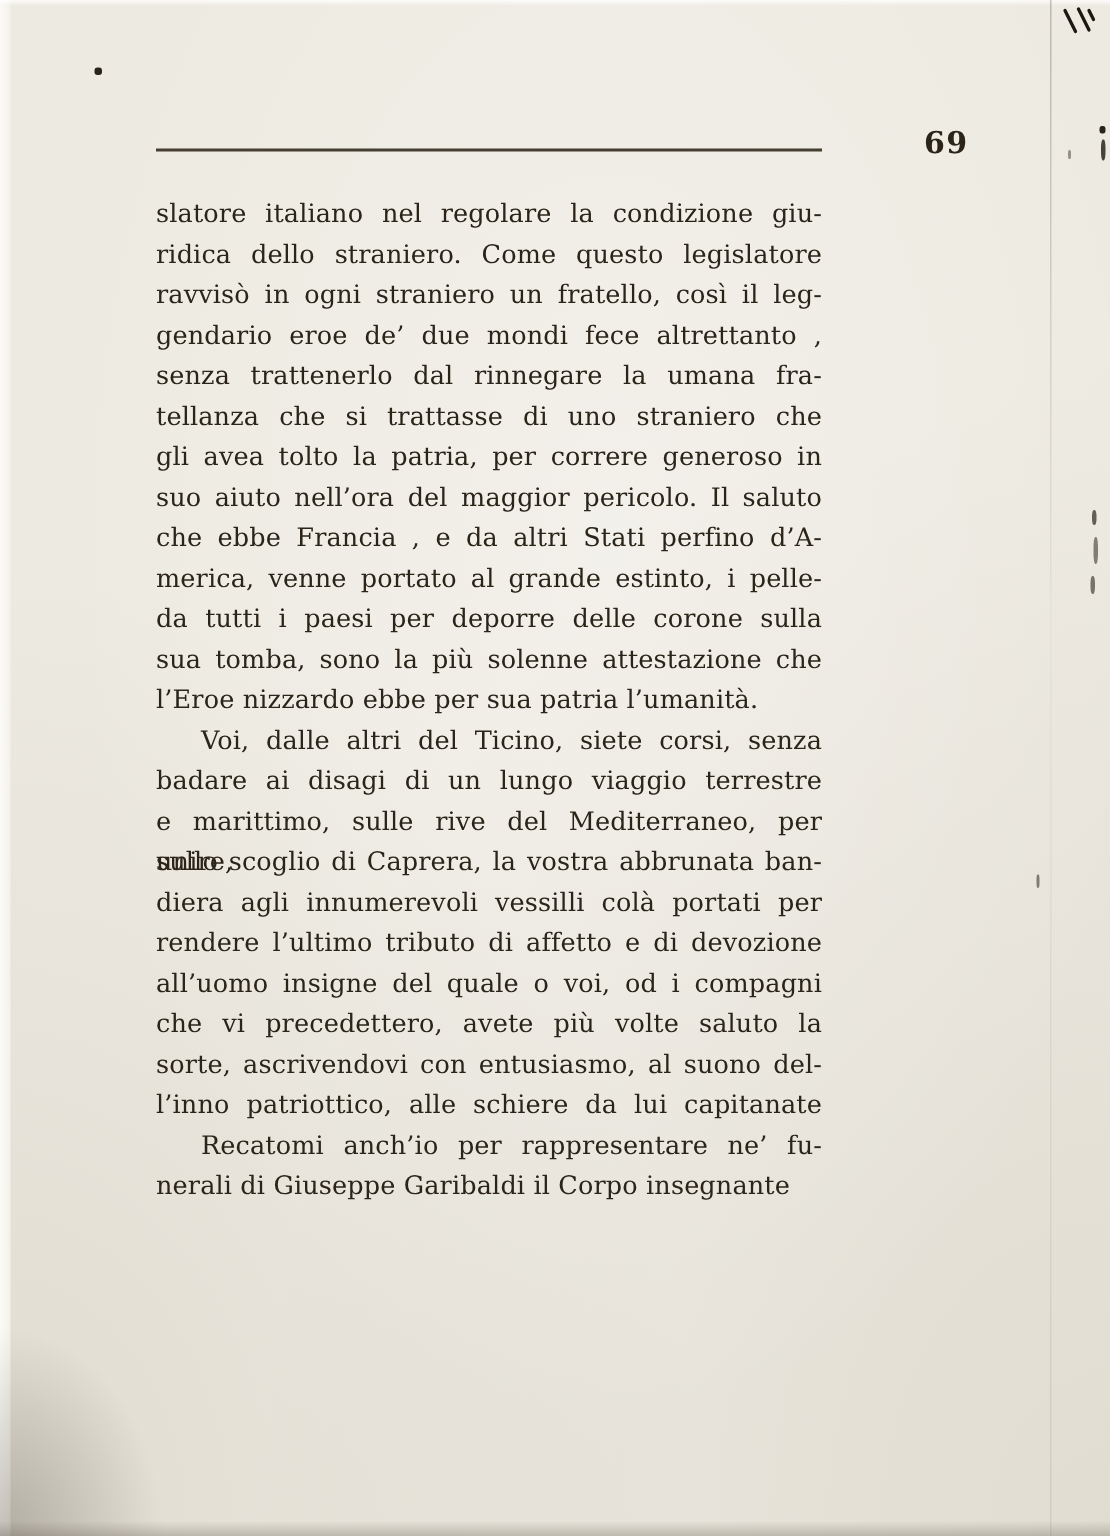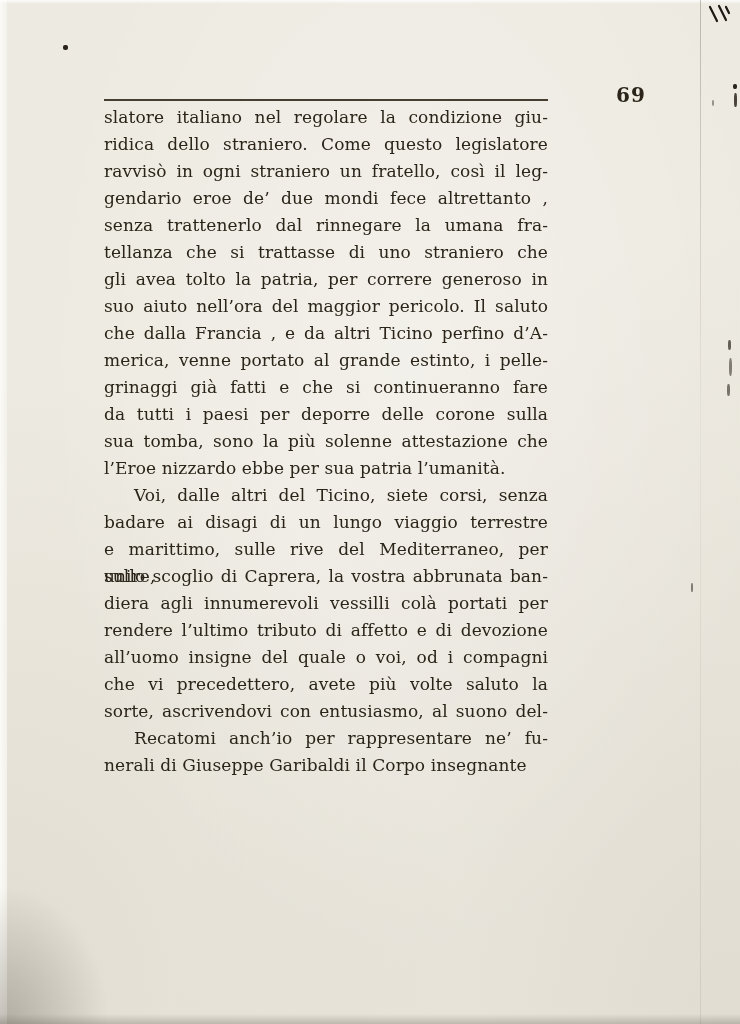--- a/index.html
+++ b/index.html
@@ -44,21 +44,21 @@
     font-size: 20px; font-weight: bold; letter-spacing: 1px;
     color: #2b2419;
     margin-top: 21px;
   }
   .header-rule {
     position: absolute; top: 99px; left: 104px;
     width: 444px; height: 2px; border: none;
     background: #463e31;
   }
   .text-block {
-    position: absolute; top: 104px; left: 104px; width: 444px;
+    position: absolute; top: 130px; left: 104px; width: 444px;
     color: #2b2419;
     font-size: 17px;
   }
   .line {
     height: 27px; line-height: 27px;
     text-align: justify;
     text-align-last: justify;
     white-space: normal;
     letter-spacing: 0.1px;
   }
@@ -83,35 +83,35 @@
 
   <div class="text-block" id="text-block">
       <div class="line">slatore italiano nel regolare la condizione giu-</div>
       <div class="line">ridica dello straniero. Come questo legislatore</div>
       <div class="line">ravvisò in ogni straniero un fratello, così il leg-</div>
       <div class="line">gendario eroe de’ due mondi fece altrettanto ,</div>
       <div class="line">senza trattenerlo dal rinnegare la umana fra-</div>
       <div class="line">tellanza che si trattasse di uno straniero che</div>
       <div class="line">gli avea tolto la patria, per correre generoso in</div>
       <div class="line">suo aiuto nell’ora del maggior pericolo. Il saluto</div>
-      <div class="line">che dalla Francia , e da altri Ticino perfino d’A-</div>
+      <div class="line">che ebbe Francia , e da altri Stati perfino d’A-</div>
       <div class="line">merica, venne portato al grande estinto, i pelle-</div>
-      <div class="line">grinaggi già fatti e che si continueranno fare</div>
       <div class="line">da tutti i paesi per deporre delle corone sulla</div>
       <div class="line">sua tomba, sono la più solenne attestazione che</div>
       <div class="line last">l’Eroe nizzardo ebbe per sua patria l’umanità.</div>
       <div class="line indent">Voi, dalle altri del Ticino, siete corsi, senza</div>
       <div class="line">badare ai disagi di un lungo viaggio terrestre</div>
       <div class="line">e marittimo, sulle rive del Mediterraneo, per unire,</div>
       <div class="line">sullo scoglio di Caprera, la vostra abbrunata ban-</div>
       <div class="line">diera agli innumerevoli vessilli colà portati per</div>
       <div class="line">rendere l’ultimo tributo di affetto e di devozione</div>
       <div class="line">all’uomo insigne del quale o voi, od i compagni</div>
       <div class="line">che vi precedettero, avete più volte saluto la</div>
       <div class="line">sorte, ascrivendovi con entusiasmo, al suono del-</div>
+      <div class="line">l’inno patriottico, alle schiere da lui capitanate</div>
       <div class="line indent">Recatomi anch’io per rappresentare ne’ fu-</div>
       <div class="line last">nerali di Giuseppe Garibaldi il Corpo insegnante</div>
     </div>
 
   <svg class="ink-mark" style="top:4px; left:706px;" width="26" height="22" viewBox="0 0 26 22">
     <path d="M4 3 L11 17 M13 2 L20 16 M20 3 L23 9" stroke="#1d1812" stroke-width="2.2" stroke-linecap="round" fill="none"></path>
   </svg>
 
   <div class="speck" style="left:63px;  top:45px;  width:5px; height:5px;"></div>
   <div class="speck" style="left:733px; top:84px;  width:4px; height:5px;"></div>

